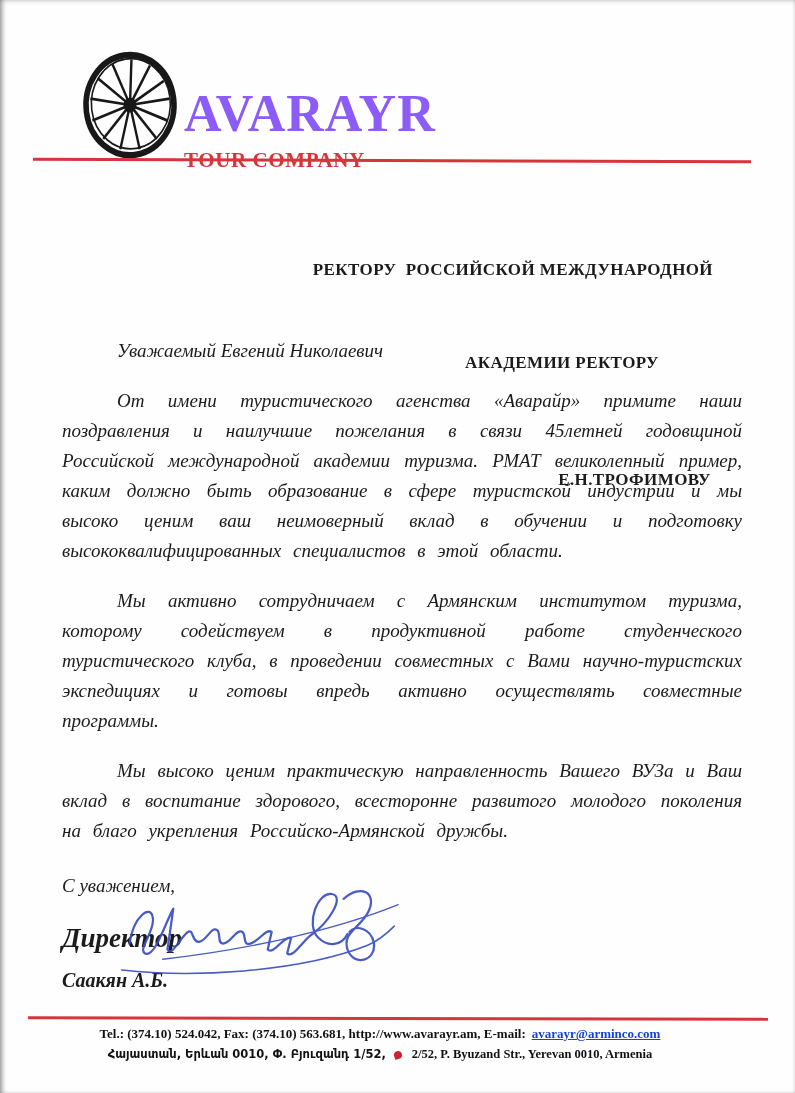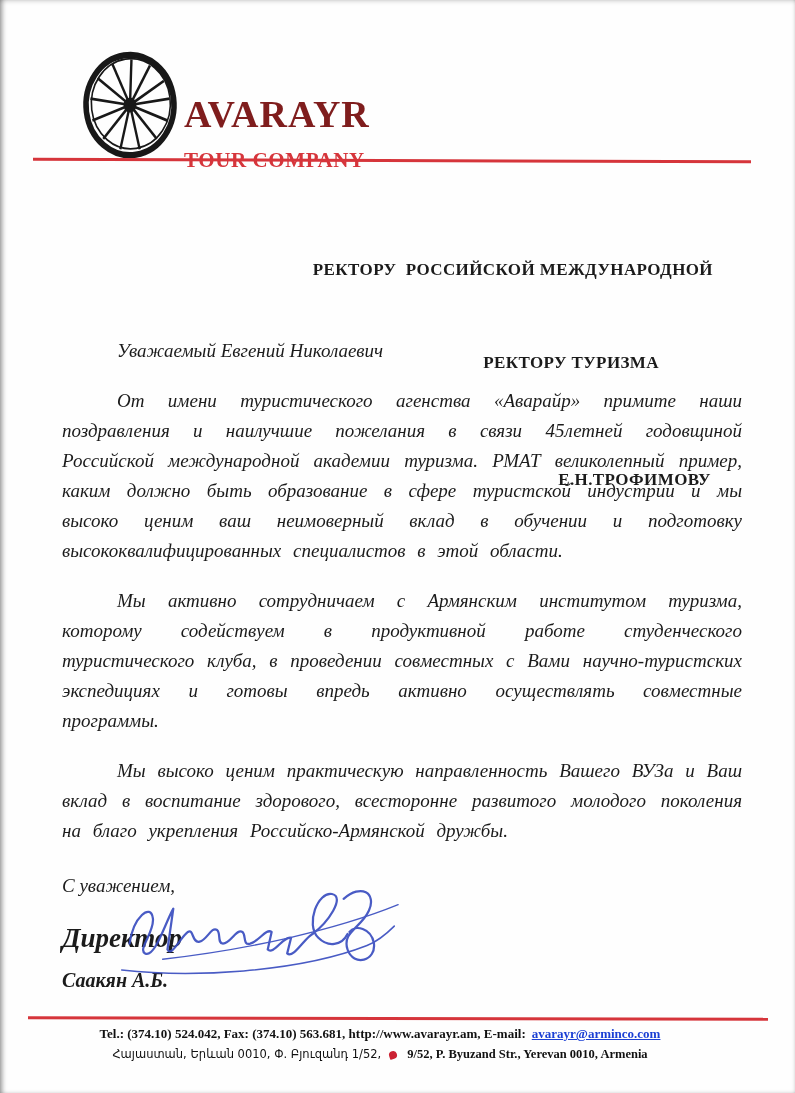--- a/index.html
+++ b/index.html
@@ -13,22 +13,22 @@
     box-shadow: inset 6px 0 5px -4px rgba(60,60,60,.55),
                 inset 0 5px 4px -4px rgba(60,60,60,.25),
                 inset -3px 0 3px -2px rgba(60,60,60,.15),
                 inset 0 -3px 3px -2px rgba(60,60,60,.12);
   }
 
   
   .logo{position:absolute;left:80px;top:48px;width:100px;height:114px;}
   .brand{position:absolute;left:184px;top:94px;}
   .brand-name{
-    font-size:38px;font-weight:bold;letter-spacing:1px;
-    color:#7f1d1d;line-height:40px;
+    font-size:52px;font-weight:bold;letter-spacing:1px;
+    color:#8b5cf6;line-height:40px;
   }
   .brand-sub{
     font-size:21px;font-weight:bold;letter-spacing:.6px;
     color:#d6353b;line-height:17px;margin-top:18px;
   }
   .rule{position:absolute;background:#d6353b;}
   .rule-top{left:33px;top:159px;width:718px;height:3px;transform:rotate(.2deg);}
   .rule-bottom{left:28px;top:1017px;width:740px;height:3px;transform:rotate(.12deg);}
 
   
@@ -60,21 +60,21 @@
   .footer{
     position:absolute;left:0;top:1024px;width:760px;
     text-align:center;font-weight:bold;font-size:13px;line-height:20px;
     color:#111;
   }
   .footer a{
     color:#1a3fd4;text-decoration:underline;margin-left:6px;
     font-weight:bold;
   }
   .footer-line2{font-size:12.5px;}
-  .armenian{font-family:"DejaVu Sans", sans-serif;font-size:11.5px;font-weight:normal;}
+  .armenian{font-family:"DejaVu Sans", sans-serif;font-size:11.5px;font-weight:bold;}
   .red-marker{
     display:inline-block;width:8px;height:8px;margin:0 10px 0 8px;
     background:#cc2233;border-radius:65% 65% 65% 12%;
     transform:rotate(-18deg);vertical-align:middle;
   }
 </style>
 </head>
 <body>
 
 <div class="page">
@@ -107,21 +107,21 @@
 
   <div class="brand">
     <div class="brand-name">AVARAYR</div>
     <div class="brand-sub">TOUR COMPANY</div>
   </div>
 
   <div class="rule rule-top"></div>
 
   <div class="recipient">
     <div>РЕКТОРУ  РОССИЙСКОЙ МЕЖДУНАРОДНОЙ</div>
-    <div class="recipient-line2">РЕКТОРУ ТУРИЗМА</div>
+    <div class="recipient-line2">АКАДЕМИИ РЕКТОРУ</div>
     <div class="recipient-name">Е.Н.ТРОФИМОВУ</div>
   </div>
 
   <div class="body-text">
     <p class="salutation">Уважаемый Евгений Николаевич</p>
     <p class="para">От имени туристического агенства «Аварайр» примите наши поздравления и наилучшие пожелания в связи 45летней годовщиной Российской международной академии туризма. РМАТ великолепный пример, каким должно быть образование в сфере туристской индустрии и мы высоко ценим ваш неимоверный вклад в обучении и подготовку высококвалифицированных специалистов в этой области.</p>
     <p class="para">Мы активно сотрудничаем с Армянским институтом туризма, которому содействуем в продуктивной работе студенческого туристического клуба, в проведении совместных с Вами научно-туристских экспедициях и готовы впредь активно осуществлять совместные программы.</p>
     <p class="para">Мы высоко ценим практическую направленность Вашего ВУЗа и Ваш вклад в воспитание здорового, всесторонне развитого молодого поколения на благо укрепления Российско-Армянской дружбы.</p>
     <div class="closing">С уважением,</div>
     <div class="signer-title">Директор</div>
@@ -136,16 +136,16 @@
         <path d="M238,32 C256,16 272,26 264,44 C256,62 236,66 242,84 C248,102 272,96 269,77 C266,62 250,58 244,66"></path>
         <path d="M10,105 C80,113 190,108 262,80 C272,76 282,68 290,60" stroke-width="1.6"></path>
         <path d="M52,94 C140,84 230,64 294,38" stroke-width="1.4"></path>
       </g>
     </svg>
   </div>
 
   <div class="rule rule-bottom"></div>
   <div class="footer">
     <div><span>Tel.: (374.10) 524.042, Fax: (374.10) 563.681, http://www.avarayr.am, E-mail:</span><a href="#">avarayr@arminco.com</a></div>
-    <div class="footer-line2"><span class="armenian">Հայաստան, Երևան 0010, Փ. Բյուզանդ 1/52,</span><span class="red-marker"></span><span>9/52, P. Byuzand Str., Yerevan 0010, Armenia</span></div>
+    <div class="footer-line2"><span class="armenian">Հայաստան, Երևան 0010, Փ. Բյուզանդ 1/52,</span><span class="red-marker"></span><span>2/52, P. Byuzand Str., Yerevan 0010, Armenia</span></div>
   </div>
 
 </div>
 
 </body></html>

